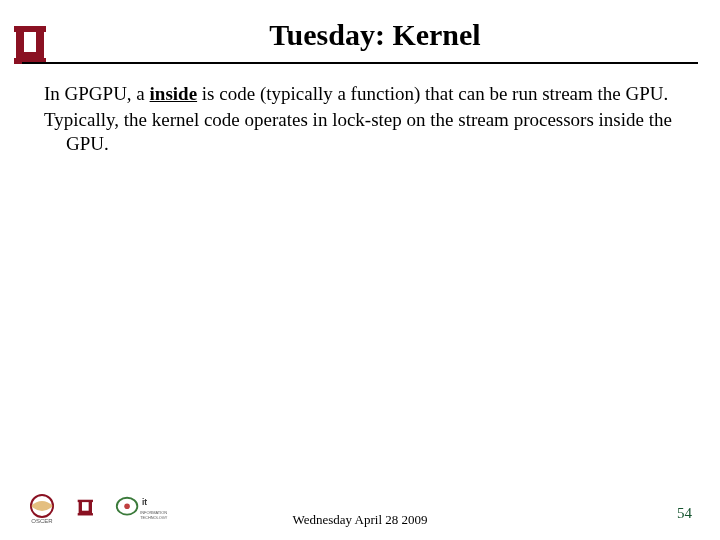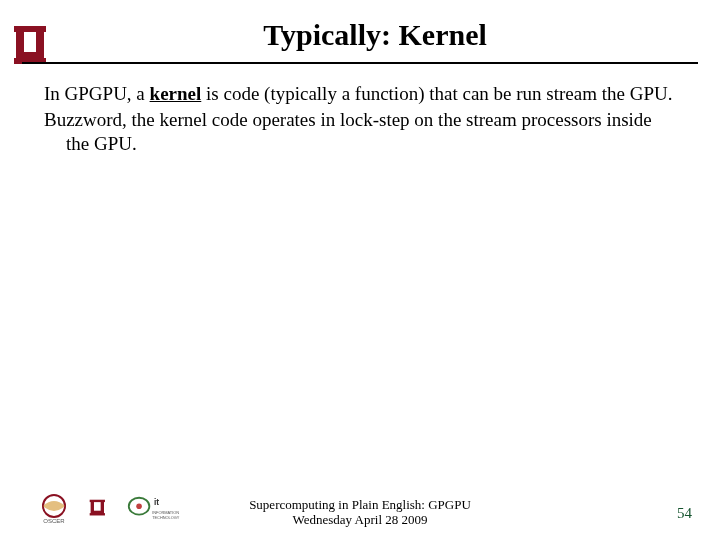--- a/index.html
+++ b/index.html
@@ -57,21 +57,21 @@
     margin: 0 0 2px 0;
     text-indent: -22px;
     padding-left: 22px;
   }
   .kw {
     font-weight: bold;
     text-decoration: underline;
   }
   .footer-logos {
     position: absolute;
-    left: 32px;
+    left: 20px;
     bottom: 14px;
     display: flex;
     align-items: center;
     gap: 10px;
   }
   .footer-small-logo {
     width: 44px;
     height: 34px;
   }
   .footer-center {
@@ -100,30 +100,30 @@
     <g fill="#8a1122">
       <rect x="2" y="2" width="32" height="6"></rect>
       <rect x="2" y="34" width="32" height="6"></rect>
       <rect x="4" y="6" width="8" height="30"></rect>
       <rect x="24" y="6" width="8" height="30"></rect>
       <rect x="10" y="28" width="16" height="8"></rect>
     </g>
   </svg>
 
   <div class="title-area">
-    <span class="title-text">Typically: Kernel</span>
+    <span class="title-text">Tuesday: Kernel</span>
   </div>
 
   <div class="hr-line"></div>
 
   <div class="body-area">
     <p>
-      <span>In GPGPU, a </span><span class="kw">kernel</span><span> is code (typically a function) that can be run stream the GPU.</span>
+      <span>In GPGPU, a </span><span class="kw">inside</span><span> is code (typically a function) that can be run stream the GPU.</span>
     </p>
-    <p>Buzzword, the kernel code operates in lock-step on the stream processors inside the GPU.</p>
+    <p>Typically, the kernel code operates in lock-step on the stream processors inside the GPU.</p>
   </div>
 
   <div class="footer-logos">
     <svg class="footer-small-logo" viewBox="0 0 44 34">
       <circle cx="22" cy="14" r="11" fill="none" stroke="#8a1122" stroke-width="2"></circle>
       <path d="M11 14 Q22 4 33 14 Q22 24 11 14" fill="#d9a44a" opacity="0.7"></path>
       <text x="22" y="31" font-size="6" text-anchor="middle" fill="#555" font-family="Arial">OSCER</text>
     </svg>
     <svg class="footer-small-logo" viewBox="0 0 44 34" style="width:30px">
       <g fill="#8a1122" transform="translate(4,2) scale(0.7)">
@@ -137,19 +137,18 @@
     <svg class="footer-small-logo" viewBox="0 0 60 34" style="width:56px">
       <ellipse cx="14" cy="14" rx="11" ry="9" fill="none" stroke="#3a7a3a" stroke-width="2"></ellipse>
       <circle cx="14" cy="14" r="3" fill="#c04040"></circle>
       <text x="30" y="13" font-size="9" fill="#333" font-family="Arial" font-weight="bold">it</text>
       <text x="28" y="22" font-size="4.2" fill="#555" font-family="Arial">INFORMATION</text>
       <text x="28" y="28" font-size="4.2" fill="#555" font-family="Arial">TECHNOLOGY</text>
     </svg>
   </div>
 
   <div class="footer-center">
-    <div>Supercomputing in Plain English: GPGPU</div>
     <div>Wednesday April 28 2009</div>
   </div>
 
   <div class="page-num">54</div>
 
 </div>
 
 </body></html>

